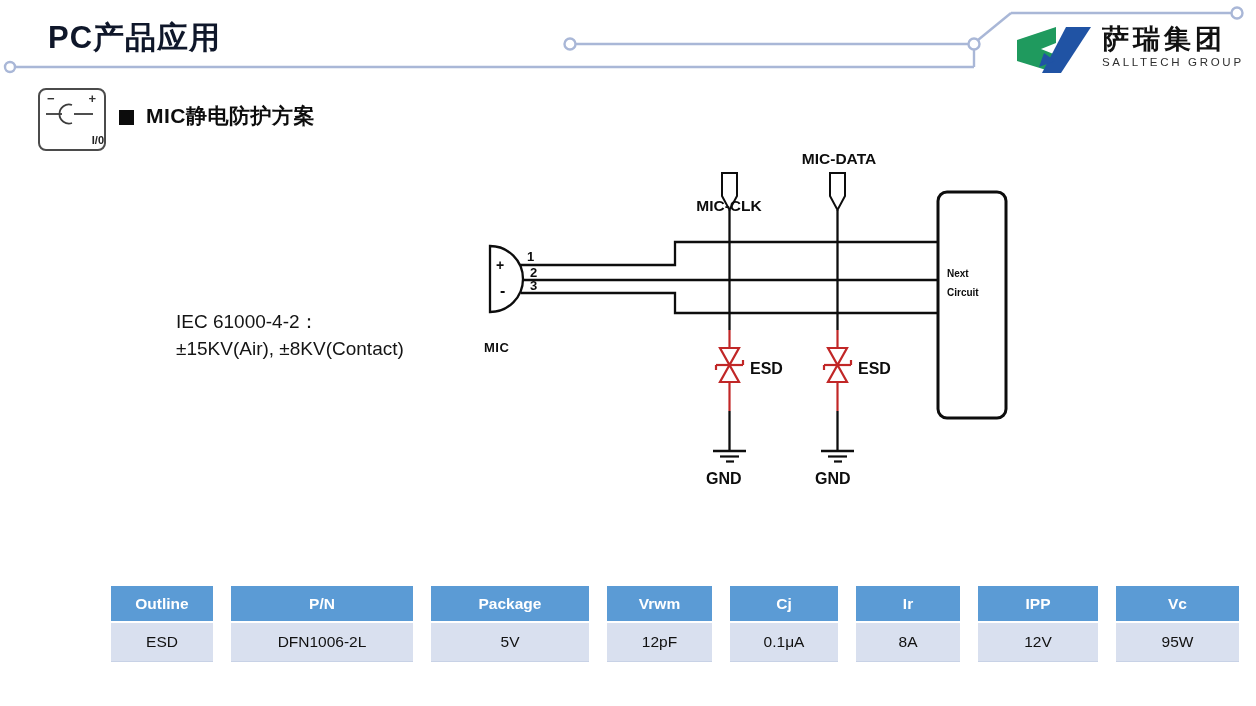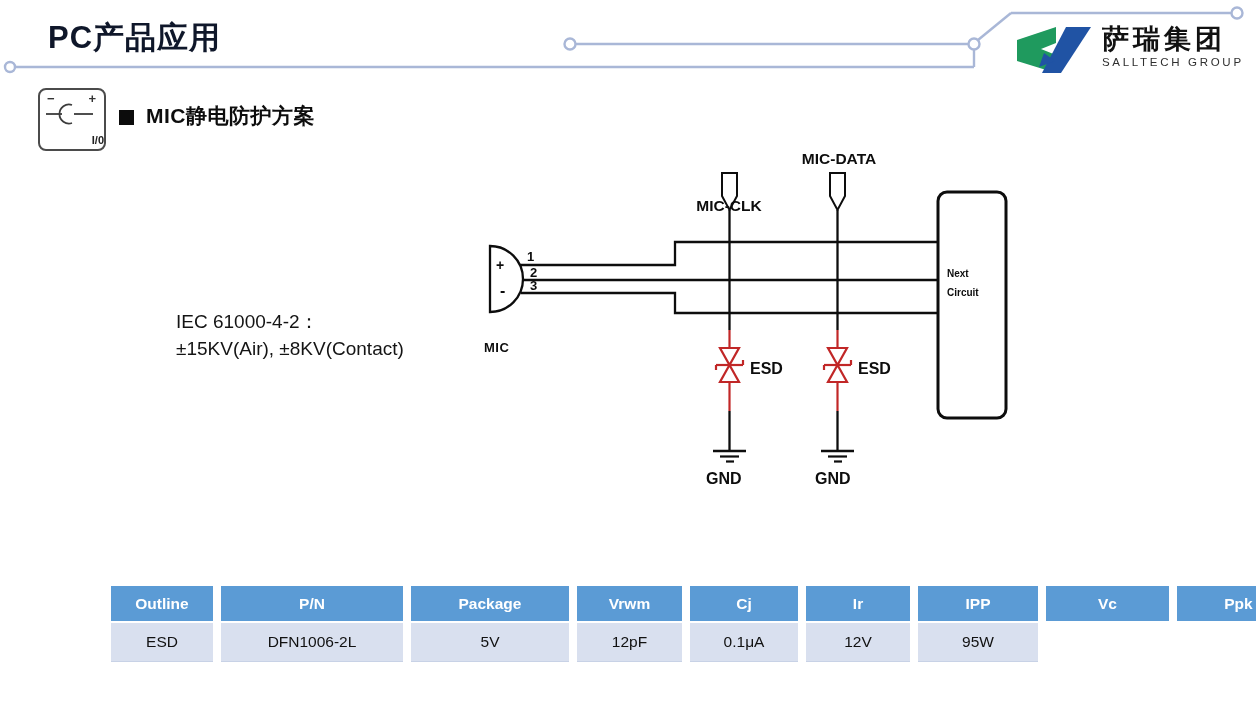--- a/index.html
+++ b/index.html
@@ -47,21 +47,21 @@
   .lbl-mic{left:484px;top:315px;font-size:13px;letter-spacing:0.5px;margin-top:25px;}
   .lbl-esd-1{left:750px;top:360px;font-size:16px;}
   .lbl-esd-2{left:858px;top:360px;font-size:16px;}
   .lbl-gnd-1{left:706px;top:470px;font-size:16px;}
   .lbl-gnd-2{left:815px;top:470px;font-size:16px;}
   .lbl-next{left:947px;top:264px;font-size:10px;line-height:19px;}
   .iec-text{left:176px;top:308px;font-size:19px;color:#141414;line-height:27px;}
 
   
   .parts-table{left:67px;top:586px;width:1141px;}
-  .t-row{display:grid;grid-template-columns:102px 182px 158px 105px 108px 104px 120px 123px 123px;column-gap:8px;padding-left:44px;}
+  .t-row{display:grid;grid-template-columns:102px 182px 158px 105px 108px 104px 120px 123px 123px;column-gap:18px;padding-left:44px;}
   .t-head .t-cell{
     background:#5b9bd5;color:#ffffff;font-weight:bold;font-size:15.5px;
     height:35px;display:flex;align-items:center;justify-content:center;
   }
   .t-body{margin-top:2px;}
   .t-body .t-cell{
     background:#d9e0ef;color:#111;font-size:15.5px;
     height:38px;display:flex;align-items:center;justify-content:center;
     border-bottom:1px solid #c8d2e6;
   }
@@ -204,16 +204,17 @@
     <div class="t-cell">IPP</div>
     <div class="t-cell">Vc</div>
     <div class="t-cell">Ppk</div>
   </div>
   <div class="t-row t-body">
     <div class="t-cell">ESD</div>
     <div class="t-cell">DFN1006-2L</div>
     <div class="t-cell">5V</div>
     <div class="t-cell">12pF</div>
     <div class="t-cell">0.1μA</div>
+    <div class="t-cell">8A</div>
     <div class="t-cell">12V</div>
     <div class="t-cell">95W</div>
   </div>
 </div>
 
 </body></html>

